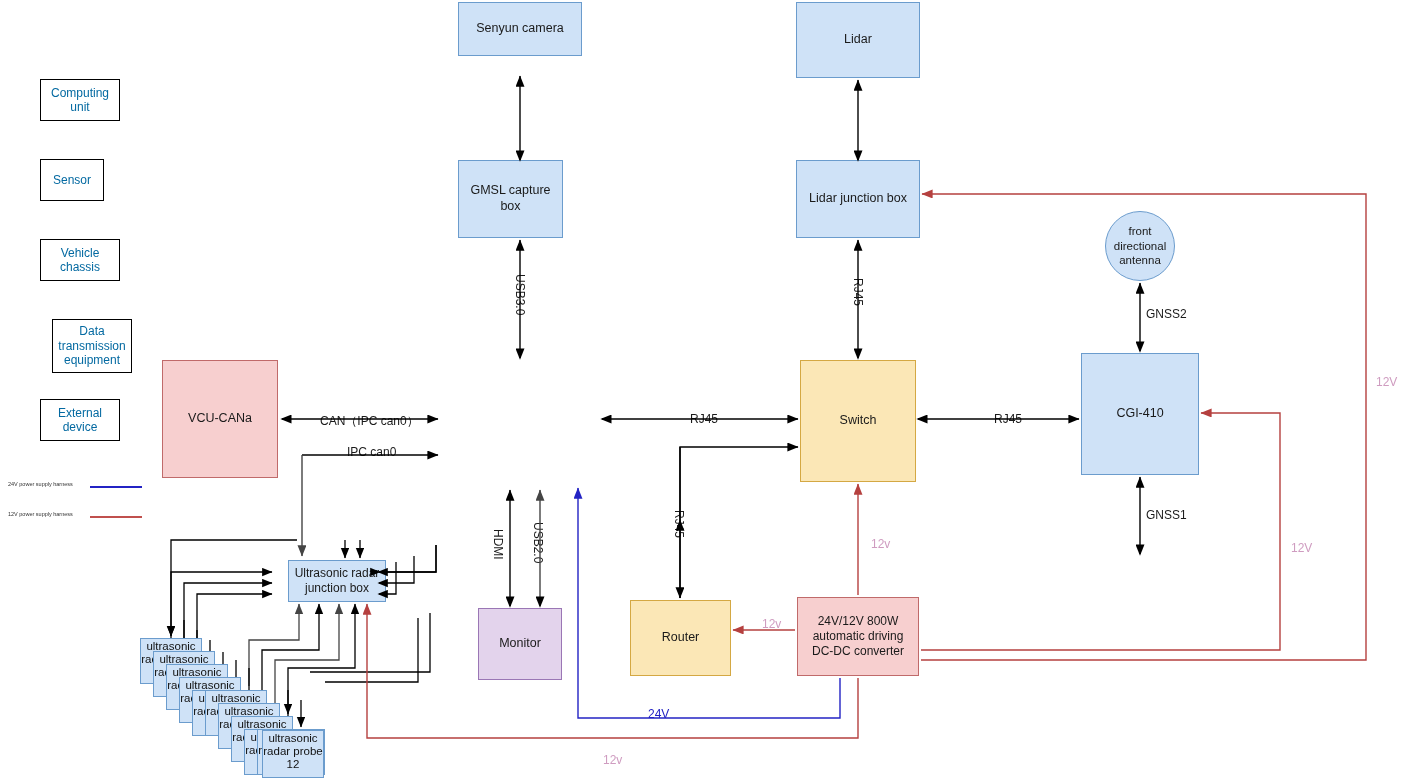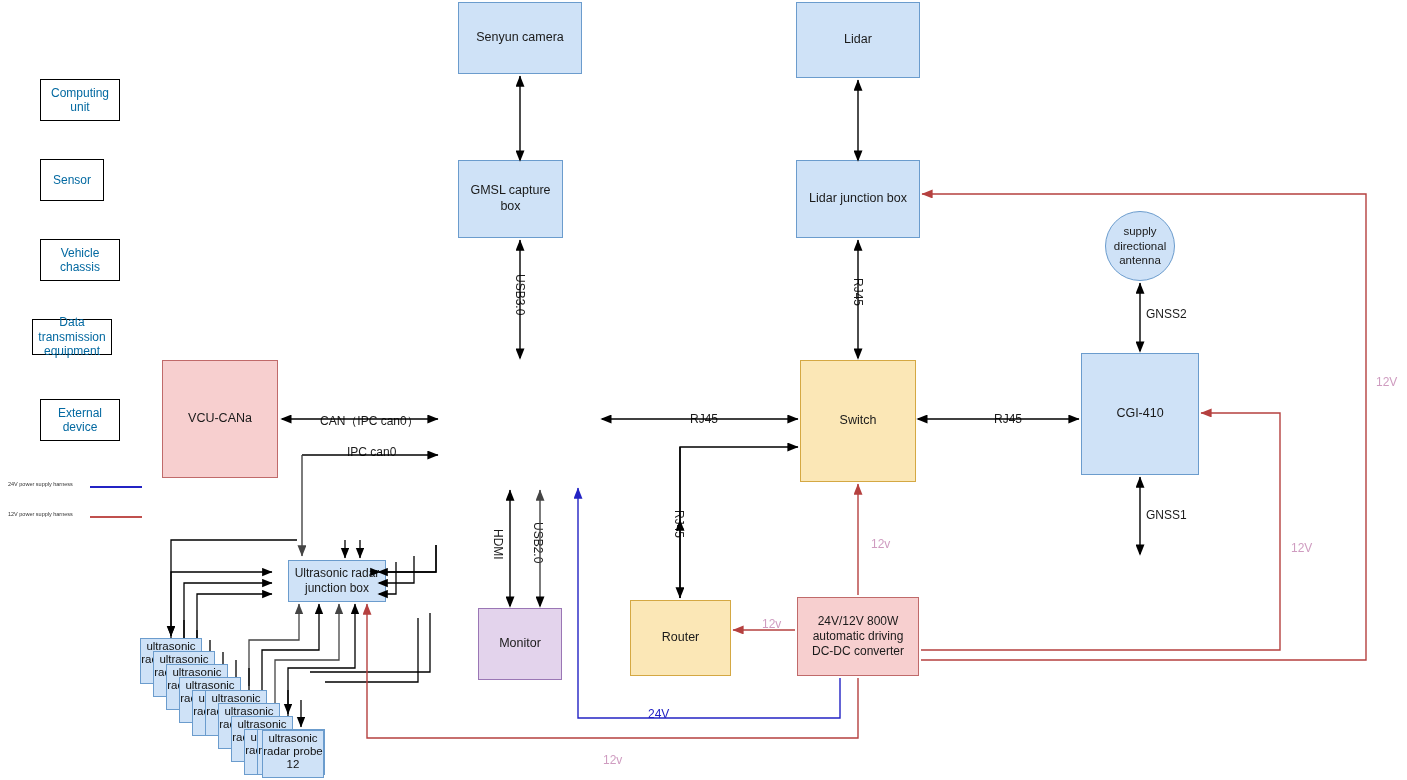--- a/index.html
+++ b/index.html
@@ -45,34 +45,34 @@
 
   <div class="legend-box compute" style="left:40px;top:79px;width:80px;height:42px;">
     <span>Computing unit</span>
   </div>
   <div class="legend-box sensor" style="left:40px;top:159px;width:64px;height:42px;">
     <span>Sensor</span>
   </div>
   <div class="legend-box chassis" style="left:40px;top:239px;width:80px;height:42px;">
     <span>Vehicle chassis</span>
   </div>
-  <div class="legend-box datatx" style="left:32px;top:319px;width:80px;height:36px;">
+  <div class="legend-box datatx" style="left:52px;top:319px;width:80px;height:54px;">
     <span>Data transmission equipment</span>
   </div>
   <div class="legend-box external" style="left:40px;top:399px;width:80px;height:42px;">
     <span>External device</span>
   </div>
 
   <div class="lbl tiny" style="left:8px;top:481px;">24V power supply harness</div>
   <div class="hline blue" style="left:90px;top:486px;width:52px;border-top-width:2.4px;"></div>
 
   <div class="lbl tiny" style="left:8px;top:511px;">12V power supply harness</div>
   <div class="hline" style="left:90px;top:516px;width:52px;border-top:2.4px solid #c0504d;"></div>
 
-  <div class="node sensor" style="left:458px;top:2px;width:124px;height:72px;">
+  <div class="node sensor" style="left:458px;top:2px;width:124px;height:54px;">
     <span>Senyun camera</span>
   </div>
   <div class="node sensor" style="left:458px;top:160px;width:105px;height:78px;">
     <span>GMSL capture box</span>
   </div>
   <div class="node sensor" style="left:796px;top:2px;width:124px;height:76px;">
     <span>Lidar</span>
   </div>
   <div class="node sensor" style="left:796px;top:160px;width:124px;height:78px;">
     <span>Lidar junction box</span>
@@ -82,21 +82,21 @@
     <span>VCU-CANa</span>
   </div>
   <div class="node datatx" style="left:800px;top:360px;width:116px;height:122px;">
     <span>Switch</span>
   </div>
   <div class="node sensor" style="left:1081px;top:353px;width:118px;height:122px;">
     <span>CGI-410</span>
   </div>
 
   <div class="node sensor circle" style="left:1105px;top:211px;width:70px;height:70px;font-size:11.5px;">
-    <span>supply directional antenna</span>
+    <span>front directional antenna</span>
   </div>
 
   <div class="node external" style="left:478px;top:608px;width:84px;height:72px;">
     <span>Monitor</span>
   </div>
   <div class="node datatx" style="left:630px;top:600px;width:101px;height:76px;">
     <span>Router</span>
   </div>
   <div class="node chassis" style="left:797px;top:597px;width:122px;height:79px;font-size:12px;">
     <span>24V/12V 800W automatic driving DC-DC converter</span>

